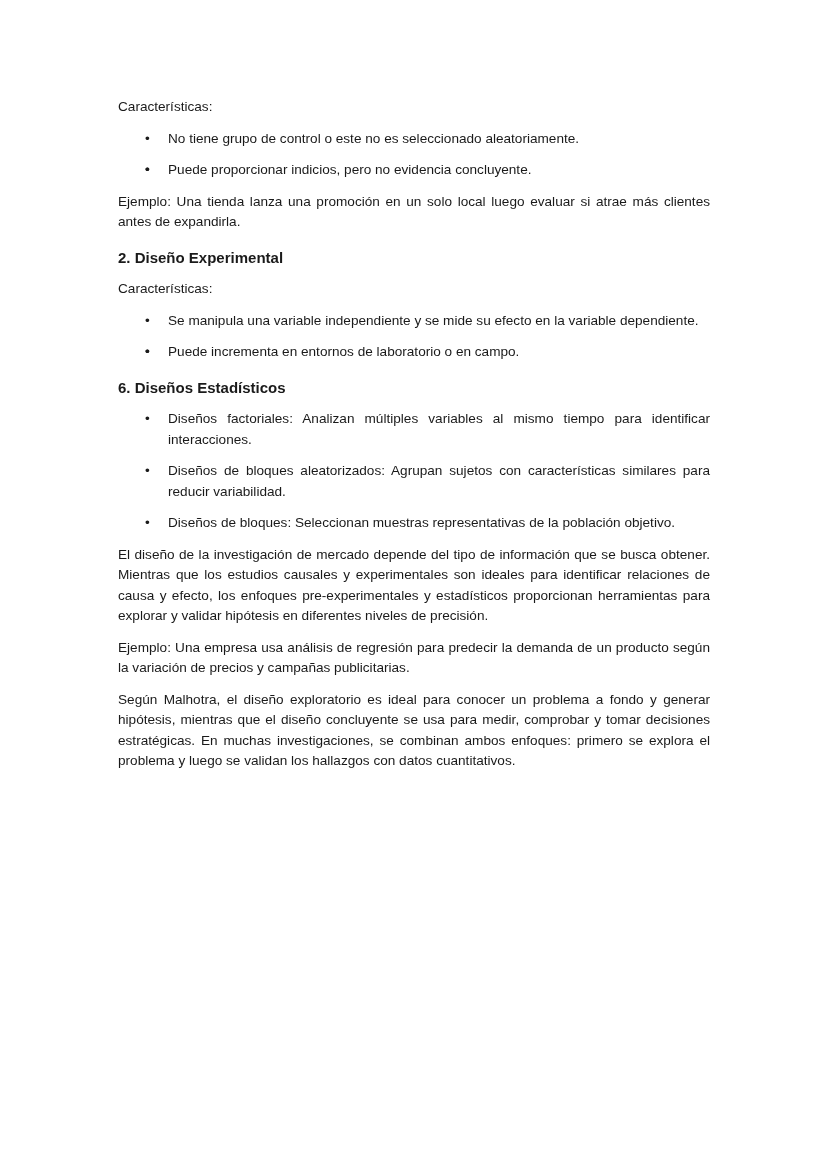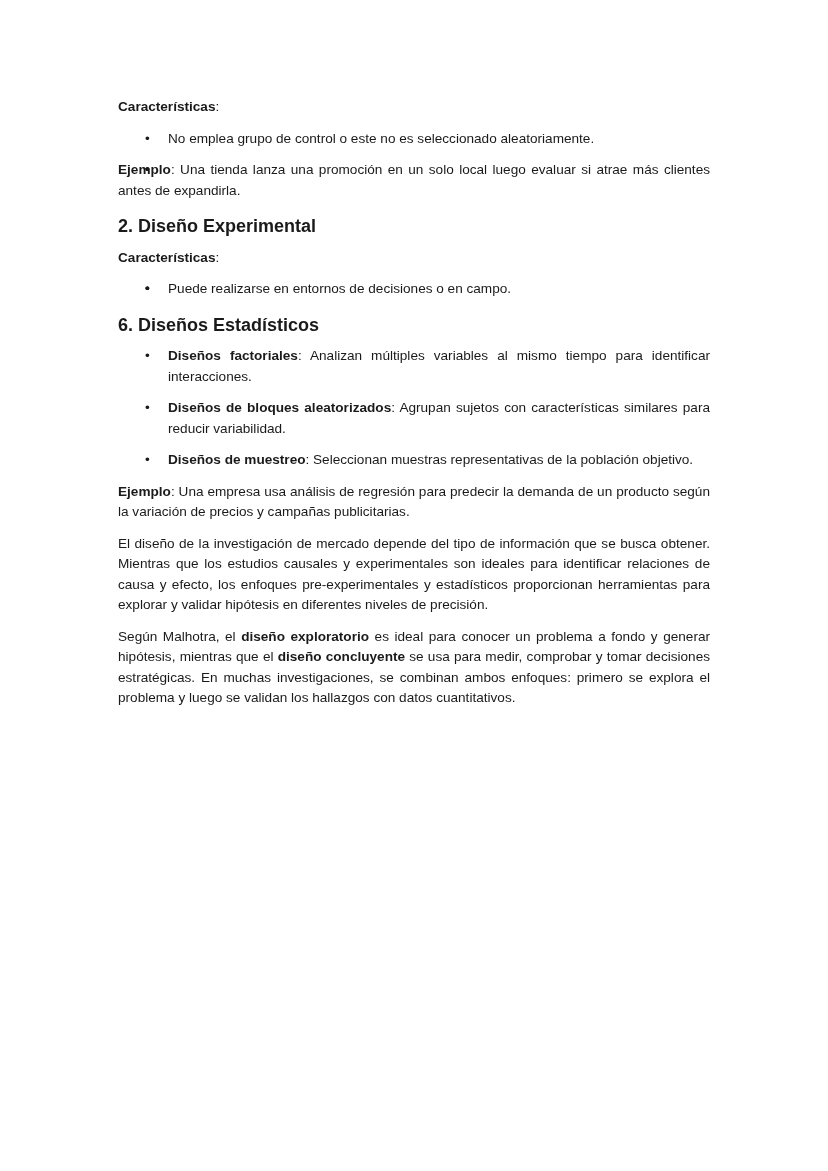--- a/index.html
+++ b/index.html
@@ -3,52 +3,52 @@
 <meta charset="utf-8">
 <style>
   html, body { margin: 0; padding: 0; background: #ffffff; }
   body { width: 828px; height: 1171px; position: relative; overflow: hidden; }
   .page {
     position: absolute; left: 118px; top: 97px; width: 592px;
     font-family: "Liberation Sans", sans-serif;
     font-size: 13.6px; line-height: 20.5px; color: #1a1a1a;
   }
   p { margin: 0 0 11px 0; text-align: justify; }
-  h3 { font-size: 18px; font-weight: bold; margin: 15px 0 11px 0; line-height: 20.5px; }
+  h3 { font-size: 15px; font-weight: bold; margin: 15px 0 11px 0; line-height: 20.5px; }
   ul { list-style: none; margin: 0 0 11px 0; padding: 0; }
   ul li { position: relative; padding-left: 50px; margin: 0 0 11px 0; text-align: justify; }
   ul li:last-child { margin-bottom: 0; }
   ul li .bullet { position: absolute; left: 27px; top: 0; }
-  b { font-weight: bold; }
+  b { font-weight: normal; }
 </style>
 </head>
 <body>
 
 <div class="page">
 
   <p><b>Características</b><span>:</span></p>
   <ul>
-    <li><span class="bullet">•</span><span>No emplea grupo de control o este no es seleccionado aleatoriamente.</span></li>
+    <li><span class="bullet">•</span><span>No tiene grupo de control o este no es seleccionado aleatoriamente.</span></li>
     <li><span class="bullet">•</span></li>
-    <li><span class="bullet">•</span></li>
+    <li><span class="bullet">•</span><span>Puede proporcionar indicios, pero no evidencia concluyente.</span></li>
   </ul>
   <p><b>Ejemplo</b><span>: Una tienda lanza una promoción en un solo local luego evaluar si atrae más clientes antes de expandirla.</span></p>
 
   <h3>2. Diseño Experimental</h3>
   <p><b>Características</b><span>:</span></p>
   <ul>
+    <li><span class="bullet">•</span><span>Se manipula una variable independiente y se mide su efecto en la variable dependiente.</span></li>
     <li><span class="bullet">•</span></li>
-    <li><span class="bullet">•</span></li>
-    <li><span class="bullet">•</span><span>Puede realizarse en entornos de decisiones o en campo.</span></li>
+    <li><span class="bullet">•</span><span>Puede incrementa en entornos de laboratorio o en campo.</span></li>
   </ul>
 
   <h3>6. Diseños Estadísticos</h3>
   <ul>
     <li><span class="bullet">•</span><b>Diseños factoriales</b><span>: Analizan múltiples variables al mismo tiempo para identificar interacciones.</span></li>
     <li><span class="bullet">•</span><b>Diseños de bloques aleatorizados</b><span>: Agrupan sujetos con características similares para reducir variabilidad.</span></li>
-    <li><span class="bullet">•</span><b>Diseños de muestreo</b><span>: Seleccionan muestras representativas de la población objetivo.</span></li>
+    <li><span class="bullet">•</span><b>Diseños de bloques</b><span>: Seleccionan muestras representativas de la población objetivo.</span></li>
   </ul>
+  <p>El diseño de la investigación de mercado depende del tipo de información que se busca obtener. Mientras que los estudios causales y experimentales son ideales para identificar relaciones de causa y efecto, los enfoques pre-experimentales y estadísticos proporcionan herramientas para explorar y validar hipótesis en diferentes niveles de precisión.</p>
+
   <p><b>Ejemplo</b><span>: Una empresa usa análisis de regresión para predecir la demanda de un producto según la variación de precios y campañas publicitarias.</span></p>
-
-  <p>El diseño de la investigación de mercado depende del tipo de información que se busca obtener. Mientras que los estudios causales y experimentales son ideales para identificar relaciones de causa y efecto, los enfoques pre-experimentales y estadísticos proporcionan herramientas para explorar y validar hipótesis en diferentes niveles de precisión.</p>
   <p><span>Según Malhotra, el </span><b>diseño exploratorio</b><span> es ideal para conocer un problema a fondo y generar hipótesis, mientras que el </span><b>diseño concluyente</b><span> se usa para medir, comprobar y tomar decisiones estratégicas. En muchas investigaciones, se combinan ambos enfoques: primero se explora el problema y luego se validan los hallazgos con datos cuantitativos.</span></p>
 
 </div>
 
 </body></html>

